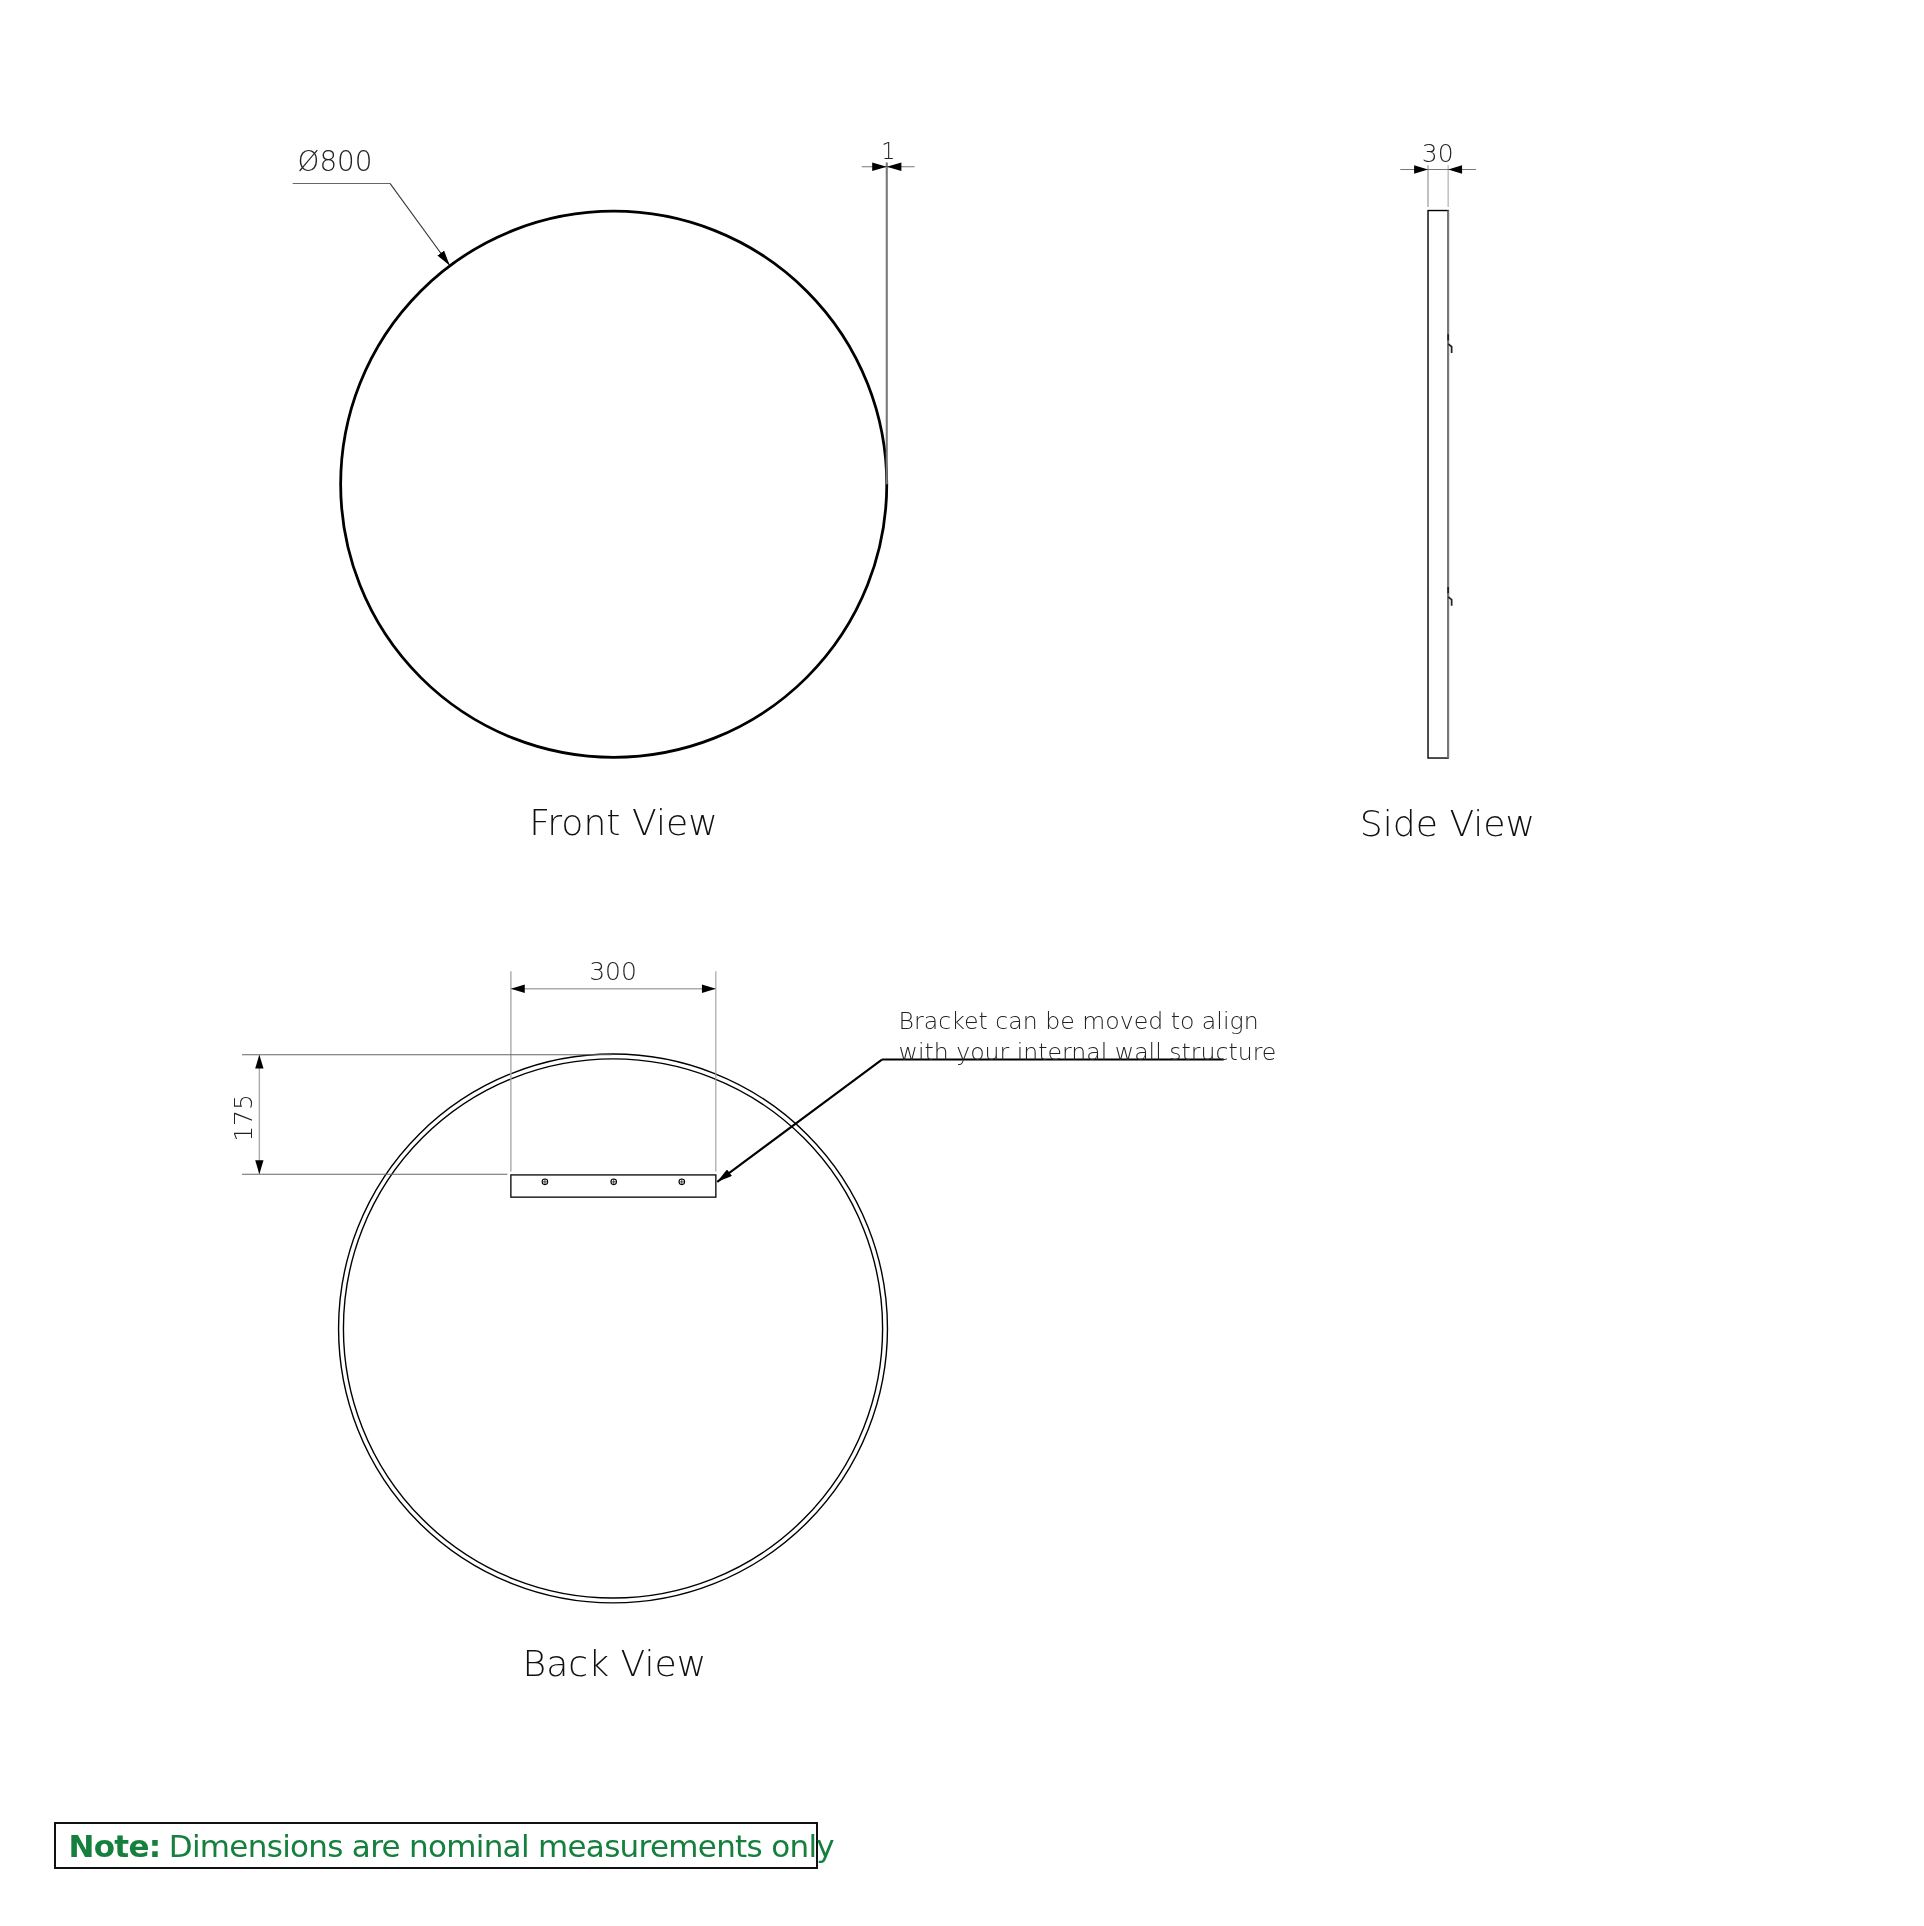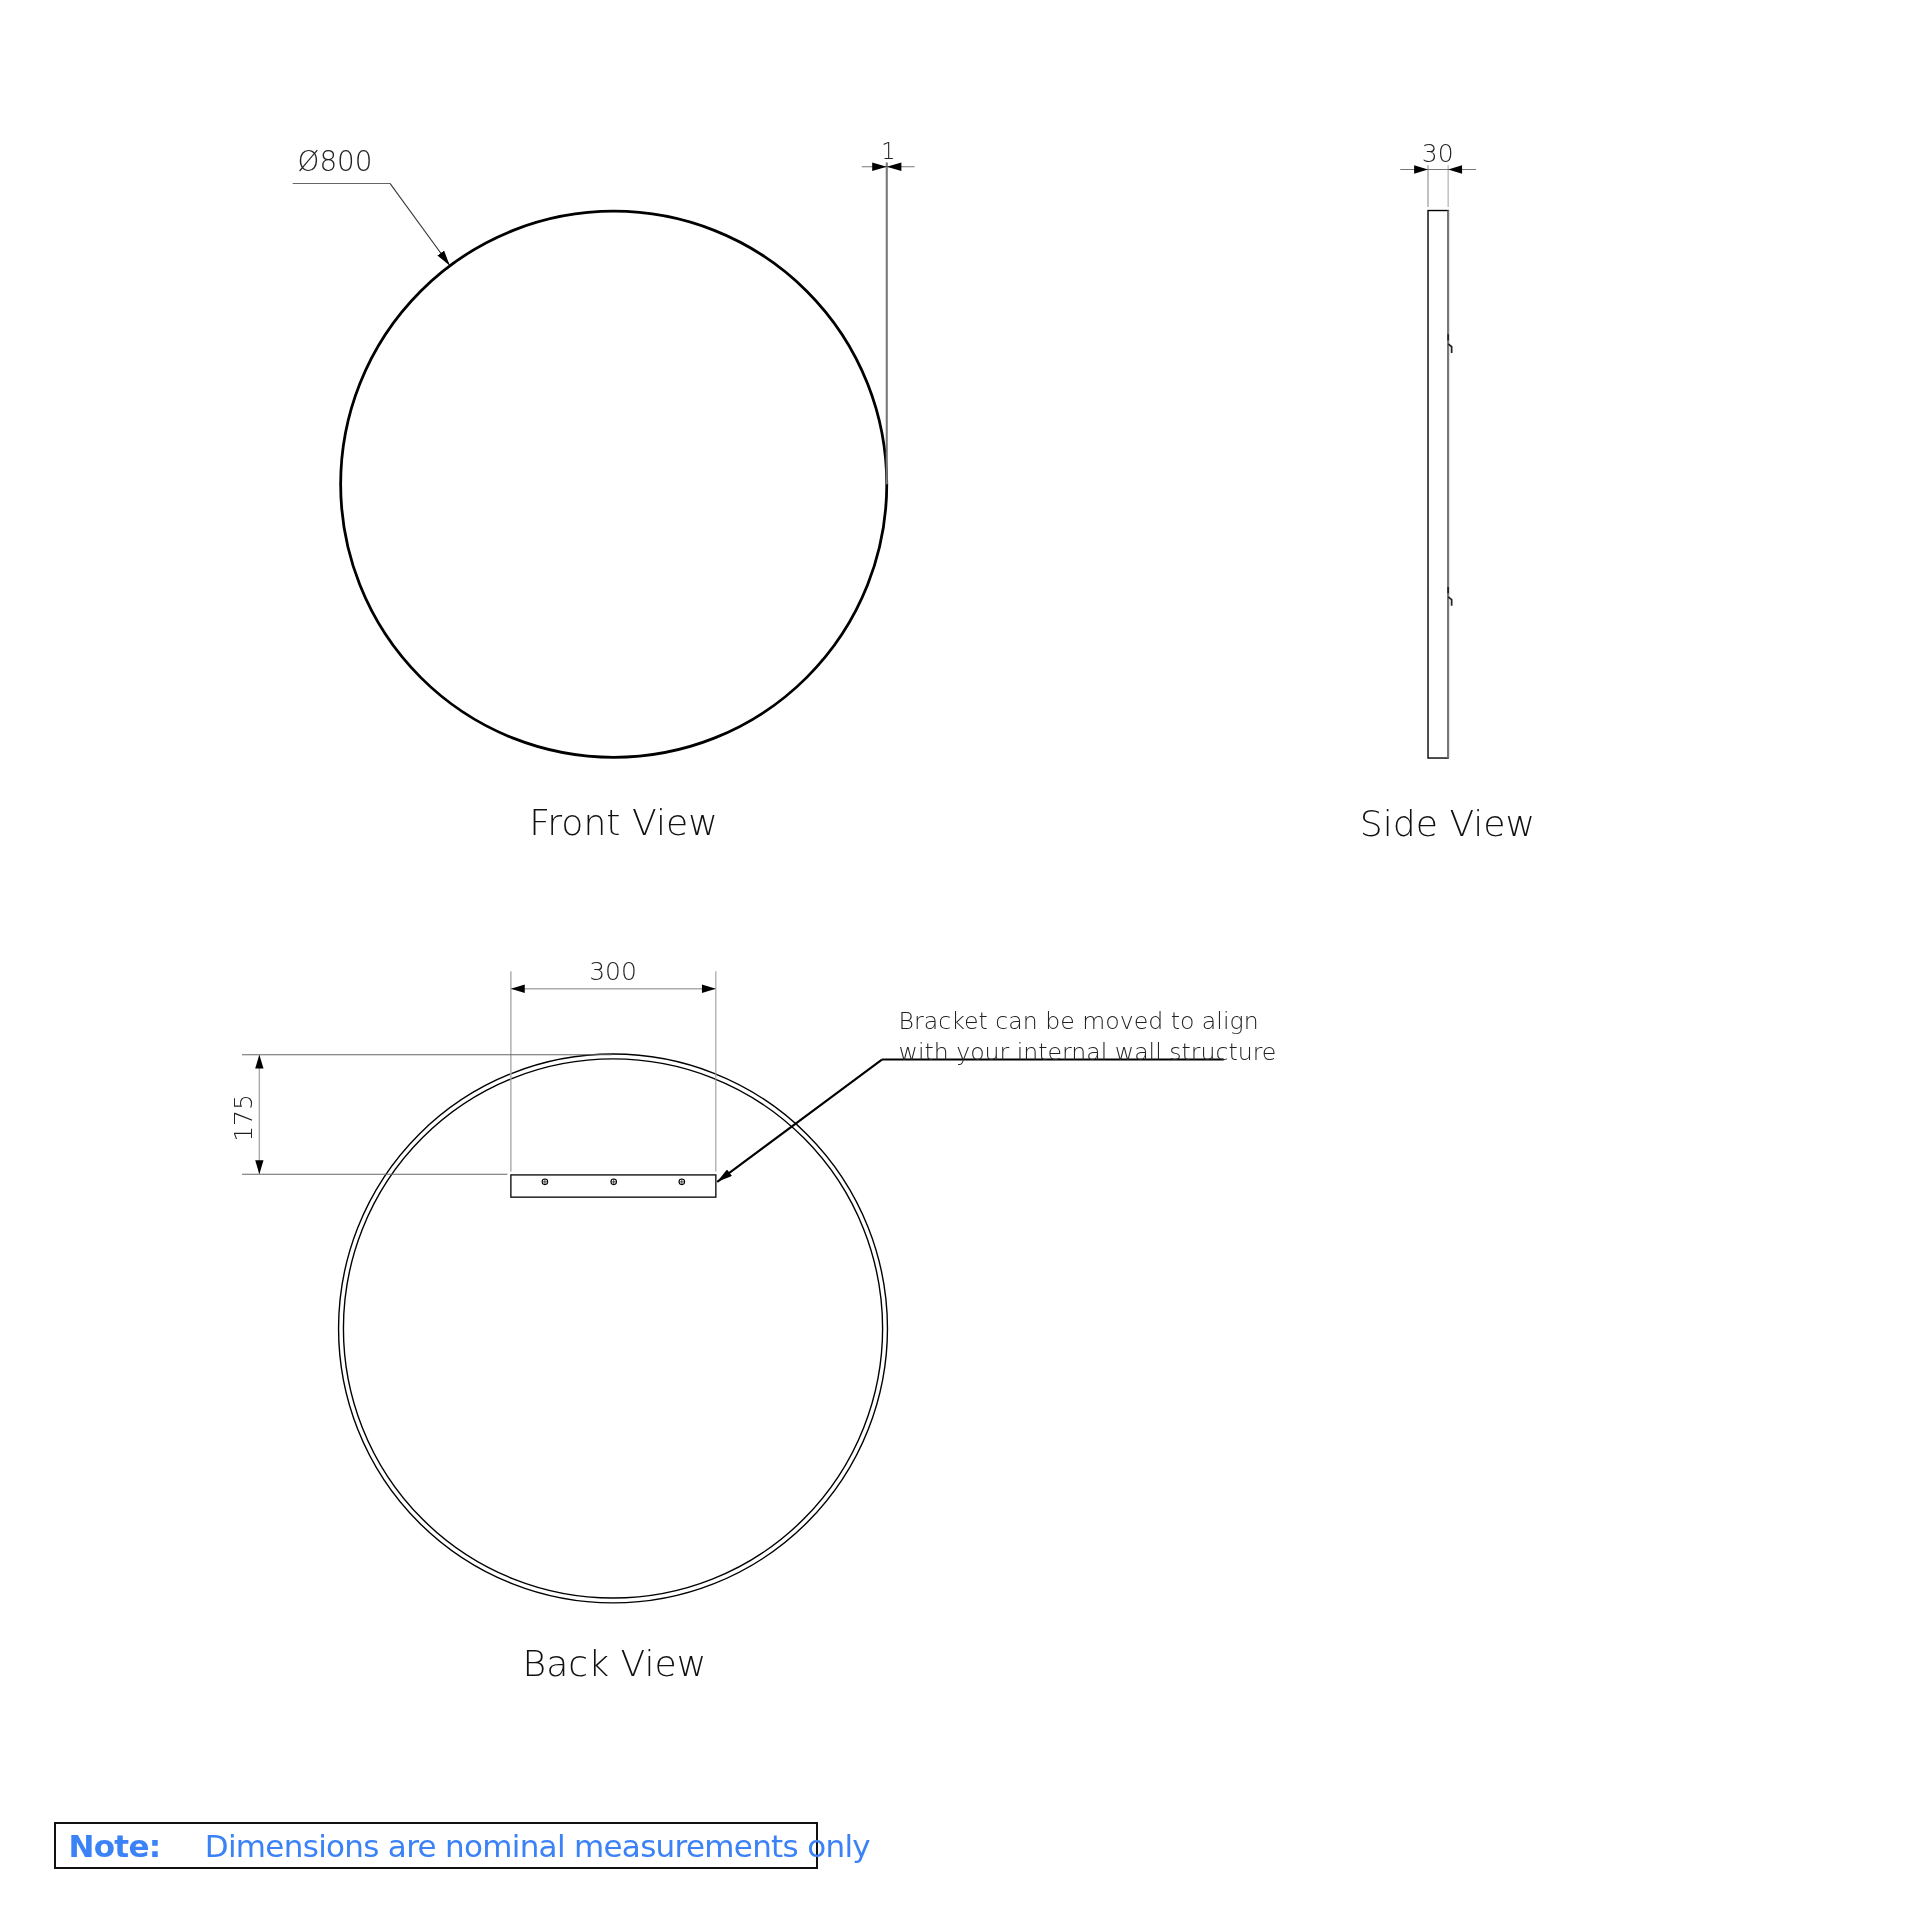--- a/index.html
+++ b/index.html
@@ -1,22 +1,22 @@
 <!DOCTYPE html>
 <html style="font-size:11px"><head>
 <meta charset="utf-8">
 <style>
   html, body { margin: 0; padding: 0; background: #ffffff; }
   body { width: 1925px; height: 1926px; position: relative; overflow: hidden; font-family: "DejaVu Sans", sans-serif; }
   svg.drawing { position: absolute; left: 0; top: 0; width: 1925px; height: 1926px; }
   .lbl { font-family: "DejaVu Sans", sans-serif; fill: #111; font-weight: 200; }
   .dim-text { font-family: "DejaVu Sans", sans-serif; fill: #222; font-weight: 200; }
-  .note-box { position: absolute; left: 54px; top: 1822px; width: 764px; height: 47px; border: 2.8px solid #111; box-sizing: border-box; display: flex; align-items: center; padding-left: 12.5px; font-family: "DejaVu Sans", sans-serif; font-size: 31px; color: #3b82f6; white-space: nowrap; letter-spacing: -0.7px; }
+  .note-box { position: absolute; left: 54px; top: 1822px; width: 764px; height: 47px; border: 2.8px solid #111; box-sizing: border-box; display: flex; align-items: center; padding-left: 12.5px; font-family: "DejaVu Sans", sans-serif; font-size: 31px; color: #15803d; white-space: nowrap; letter-spacing: -0.7px; }
   .note-box .note-strong { font-weight: bold; margin-right: 8.3px; }
-  .note-box .note-body { font-weight: normal; margin-left: 36px; }
+  .note-box .note-body { font-weight: normal; }
 </style>
 </head>
 <body>
 
 <svg class="drawing" viewBox="0 0 2770 2772" xmlns="http://www.w3.org/2000/svg">
   <defs>
     <marker id="arrowEnd" markerWidth="12" markerHeight="8" refX="12" refY="4" orient="auto" markerUnits="userSpaceOnUse">
       <path d="M0,0 L12,4 L0,8 z" fill="#000"></path>
     </marker>
     <marker id="arrowBig" markerWidth="22" markerHeight="12" refX="22" refY="6" orient="auto" markerUnits="userSpaceOnUse">

